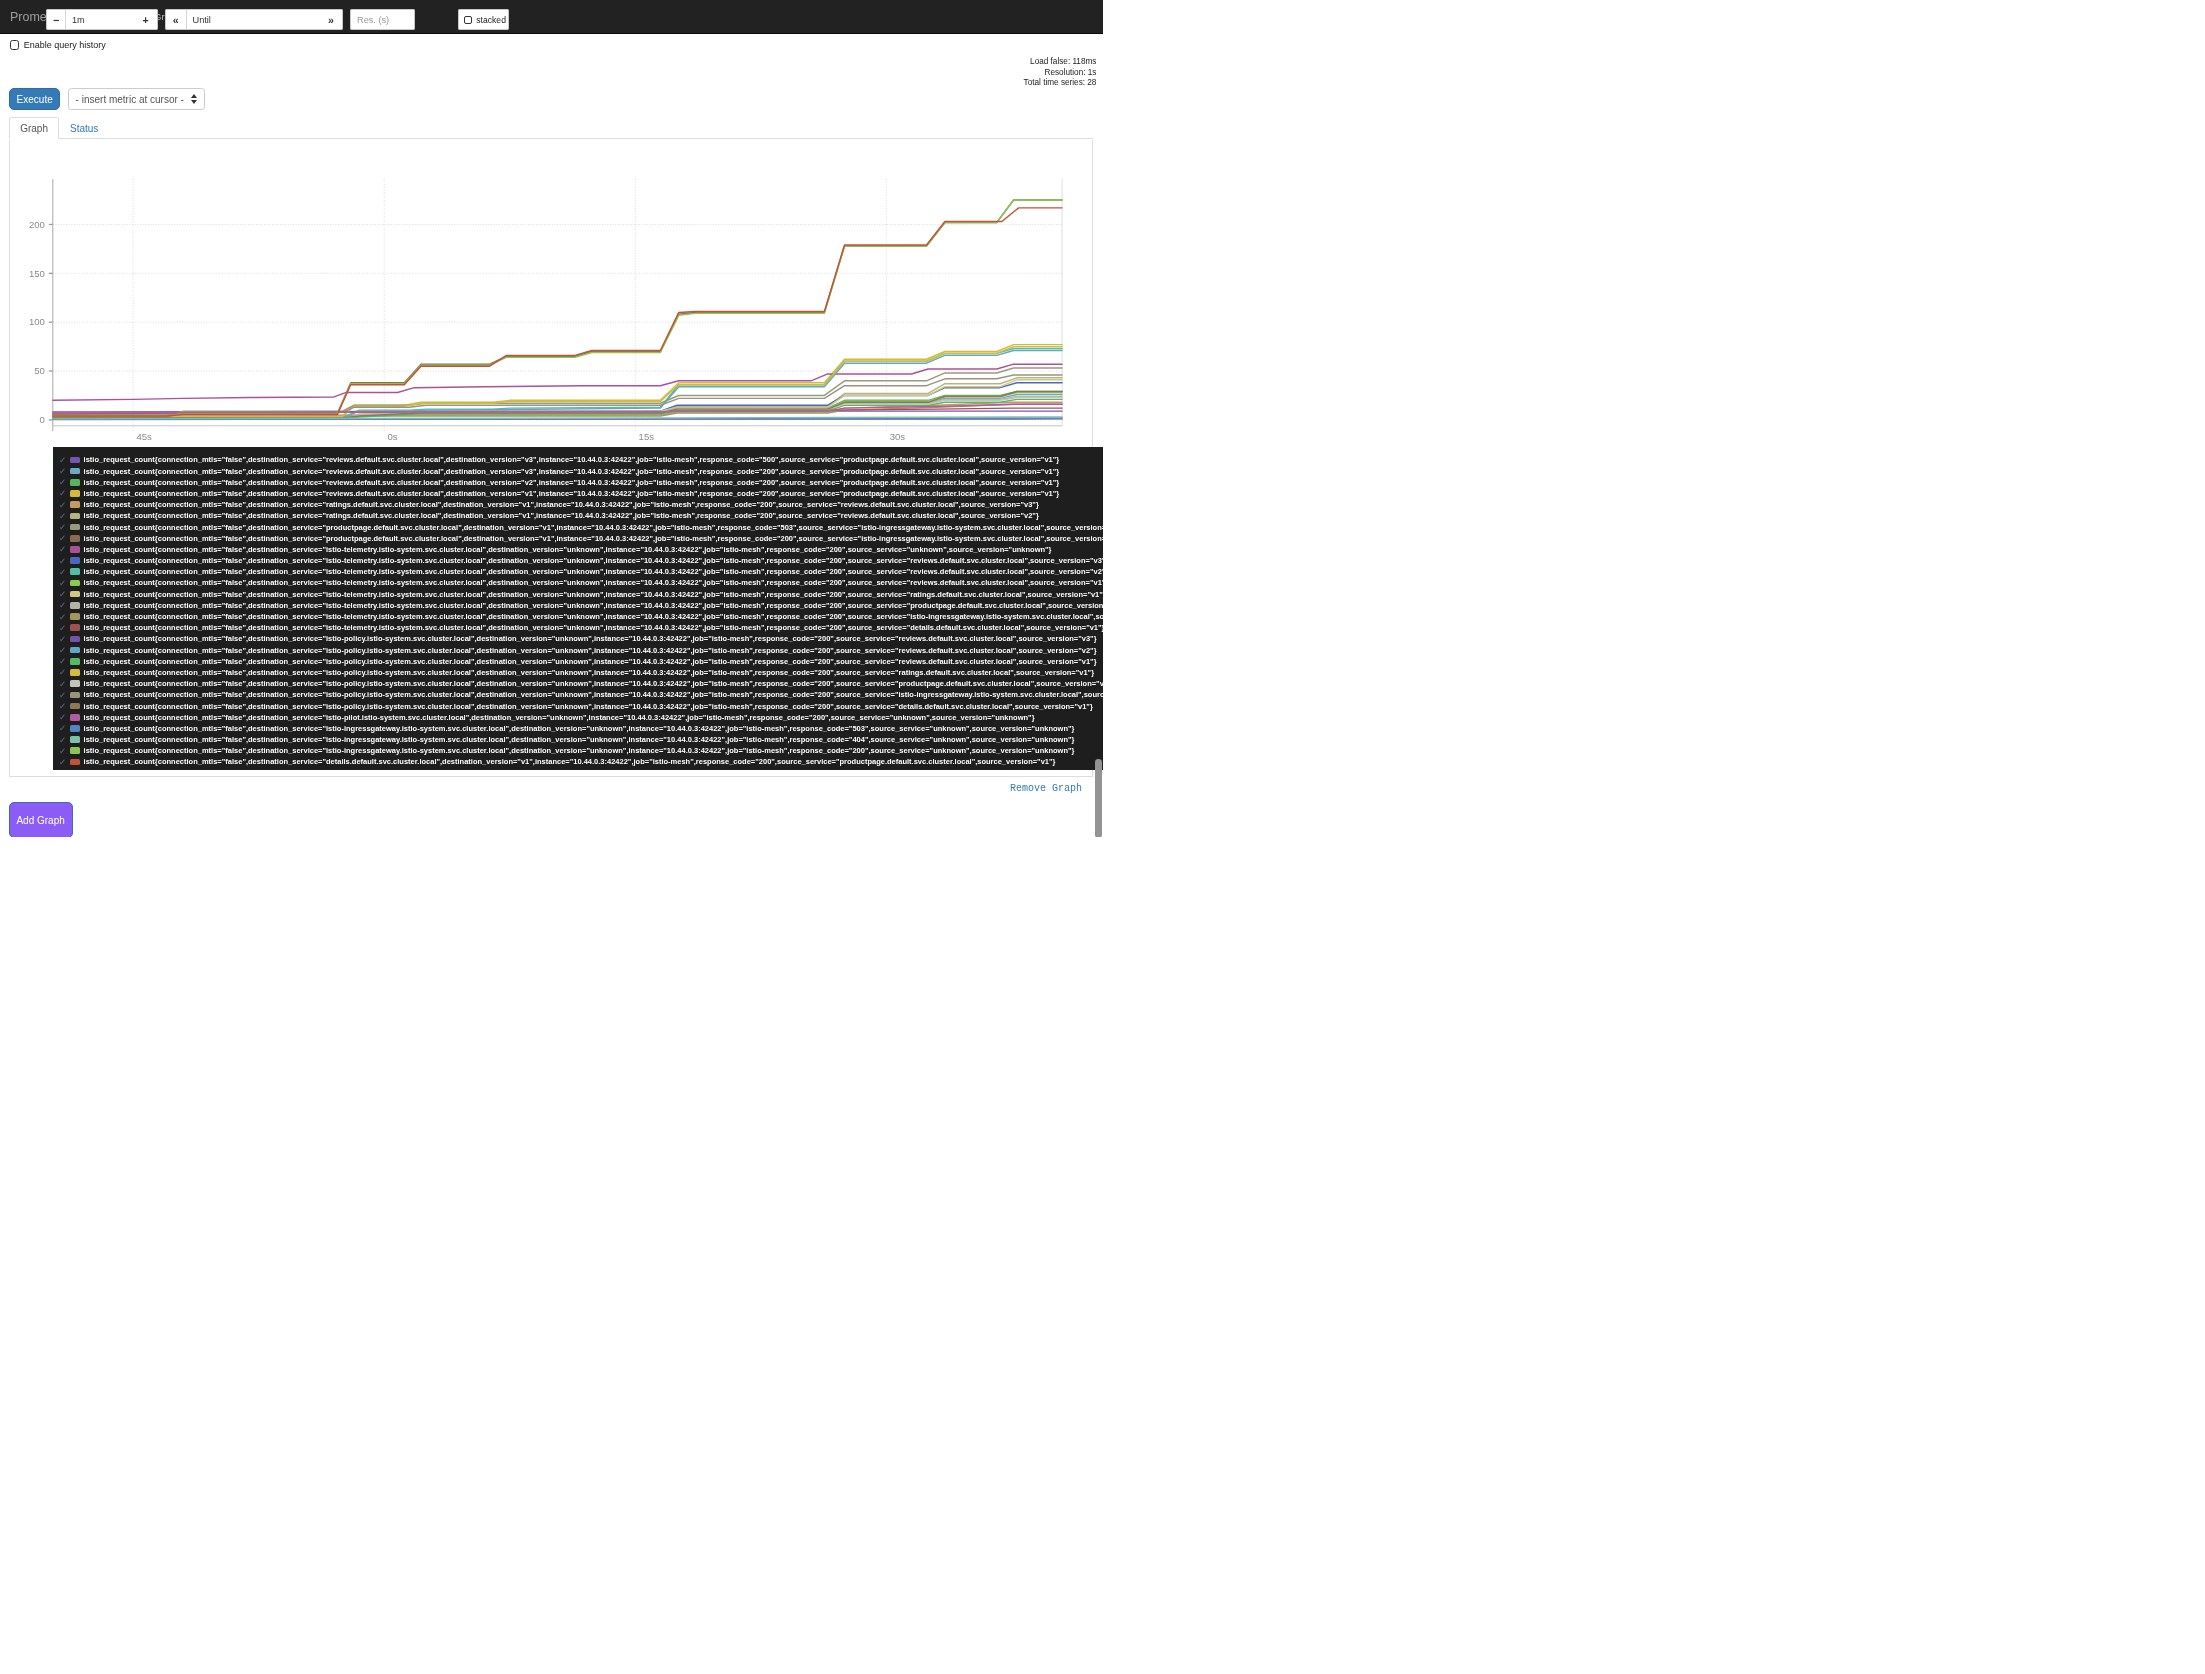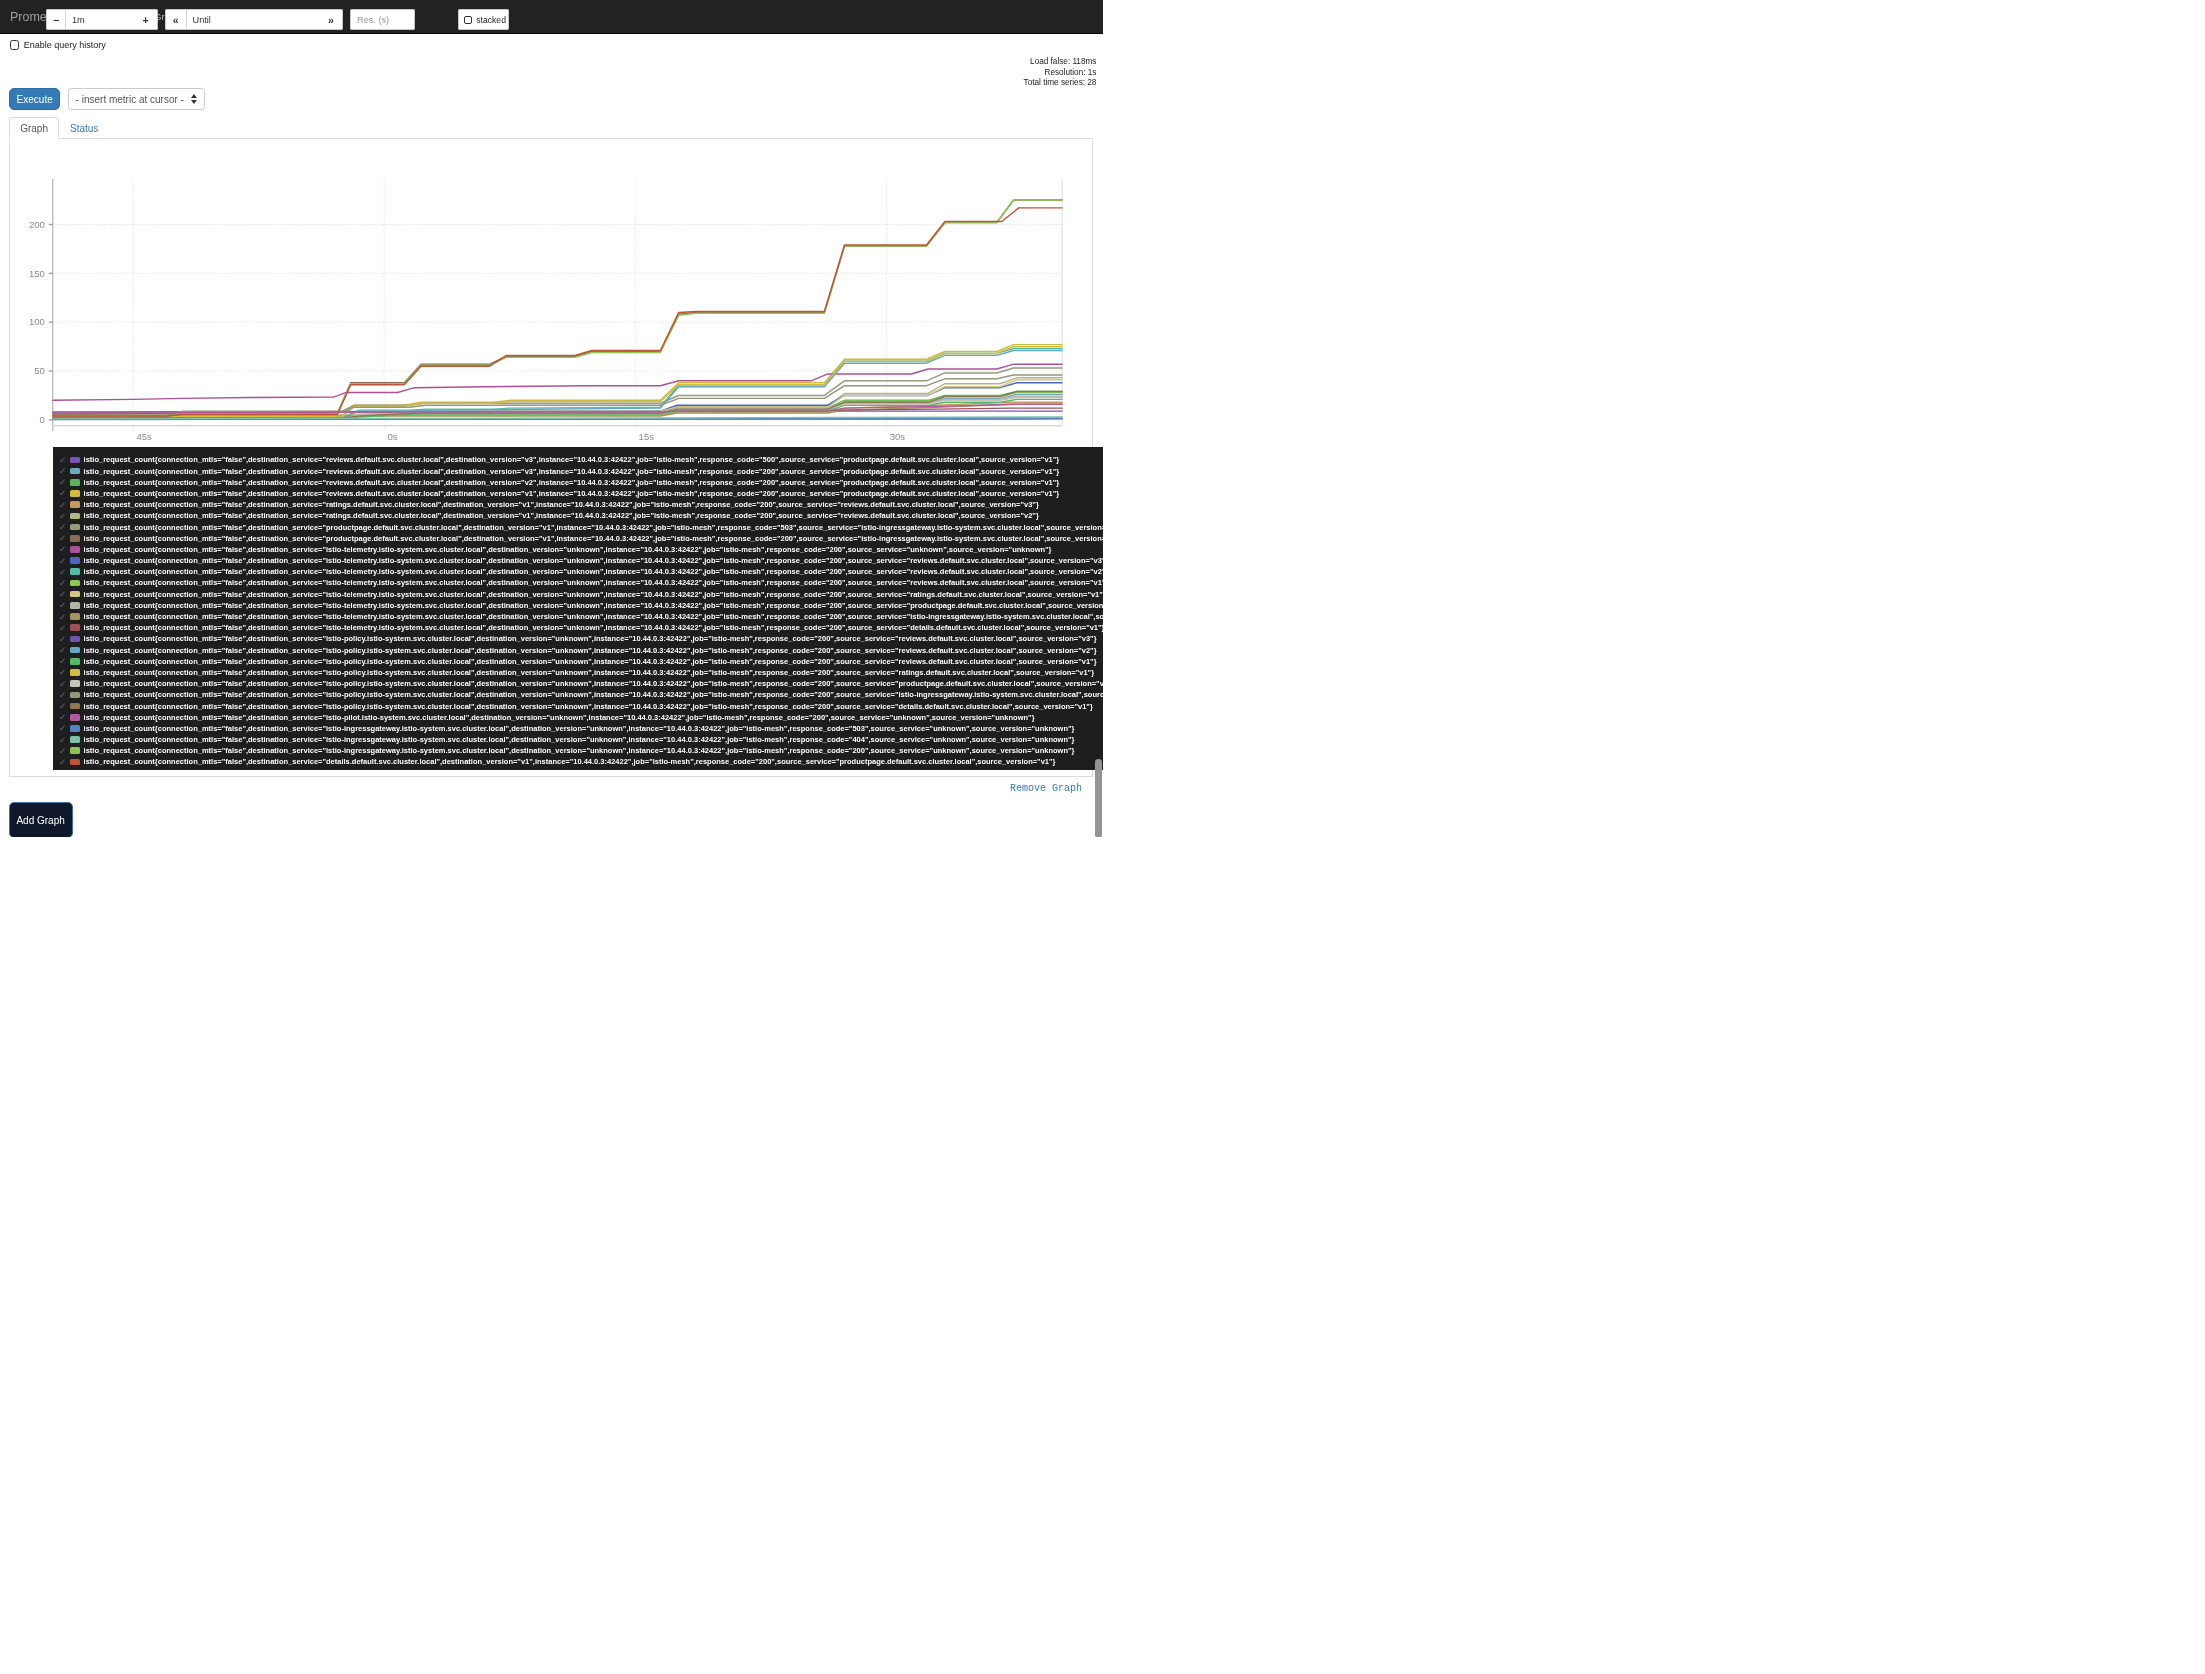--- a/index.html
+++ b/index.html
@@ -54,21 +54,21 @@
 
   
   .legend { position:absolute; left:53px; top:447px; width:1050px; height:323px; background:#1e1e1e; padding:7.3px 0 0 6px; overflow:hidden; }
   .lrow { display:flex; align-items:center; height:11.2px; white-space:nowrap; overflow:hidden; cursor:pointer; }
   .lcheck { color:#49597b; font-size:8.6px; font-weight:bold; width:10.6px; flex:0 0 auto; }
   .lswatch { width:10px; height:6.6px; border-radius:1.6px; margin-right:4px; flex:0 0 auto; }
   .llabel { color:#fff; font-size:7.5px; font-weight:bold; letter-spacing:0; }
 
   
   #remove-graph { position:absolute; right:21px; top:783px; color:#337ab7; font-size:10px; text-decoration:none; cursor:pointer;font-family:Liberation Mono, monospace; }
-  #add-graph { position:absolute; left:8.6px; top:802px; width:64px; height:36px; background:#0f172a; border-color:#3e6da8; }
+  #add-graph { position:absolute; left:8.6px; top:802px; width:64px; height:36px; background:#8b5cf6; border-color:#3e6da8; }
 
   
   .scroll-thumb { position:absolute; right:1.3px; top:759px; width:6.6px; height:79px; background:#939393; border-radius:3.3px; }
 </style>
 </head>
 <body>
 <div id="app">
 
   <div class="navbar">
     <span class="brand">Prometheus</span>

